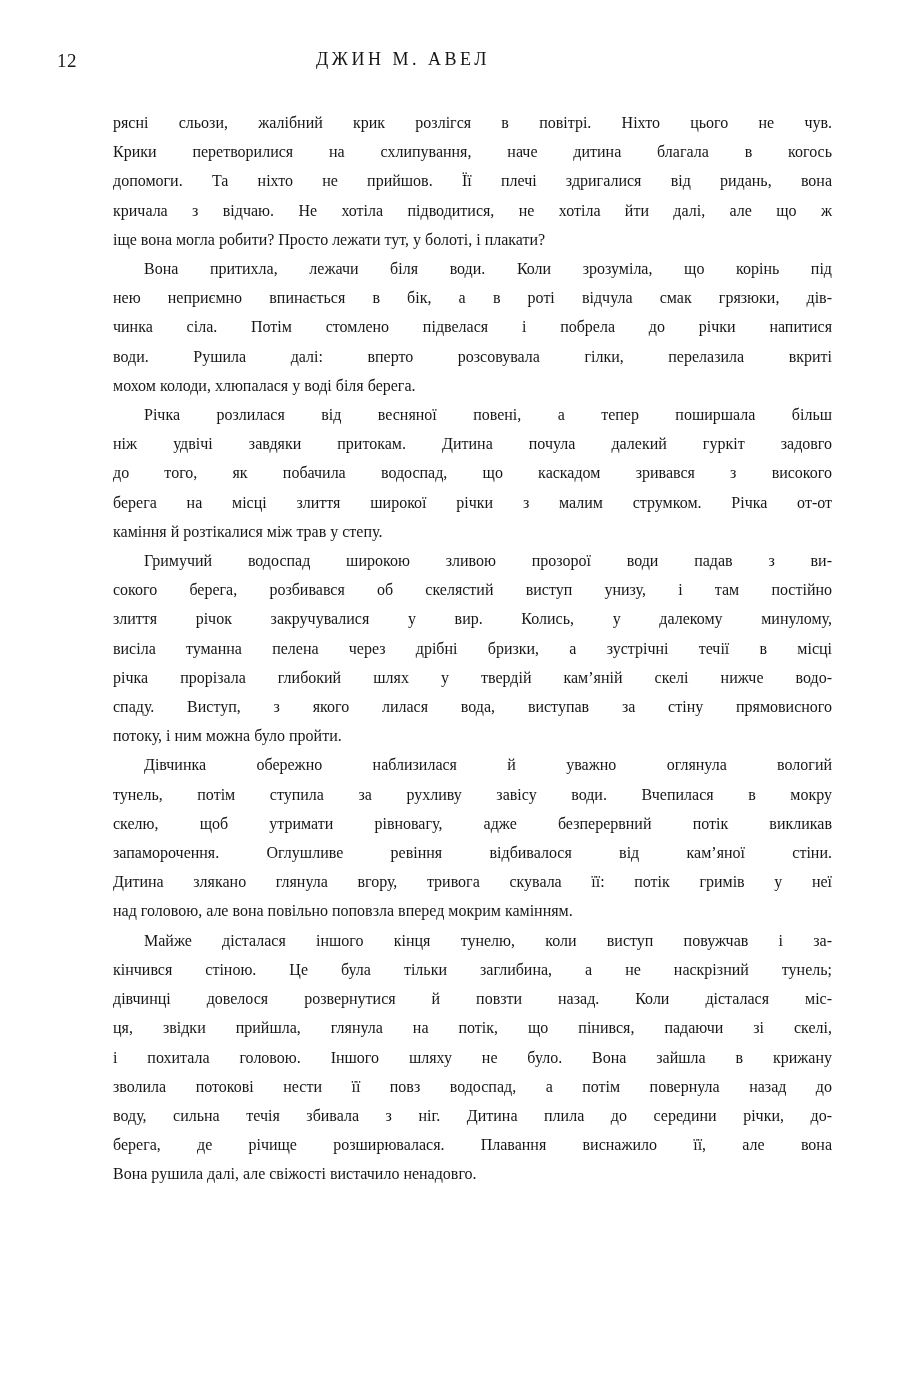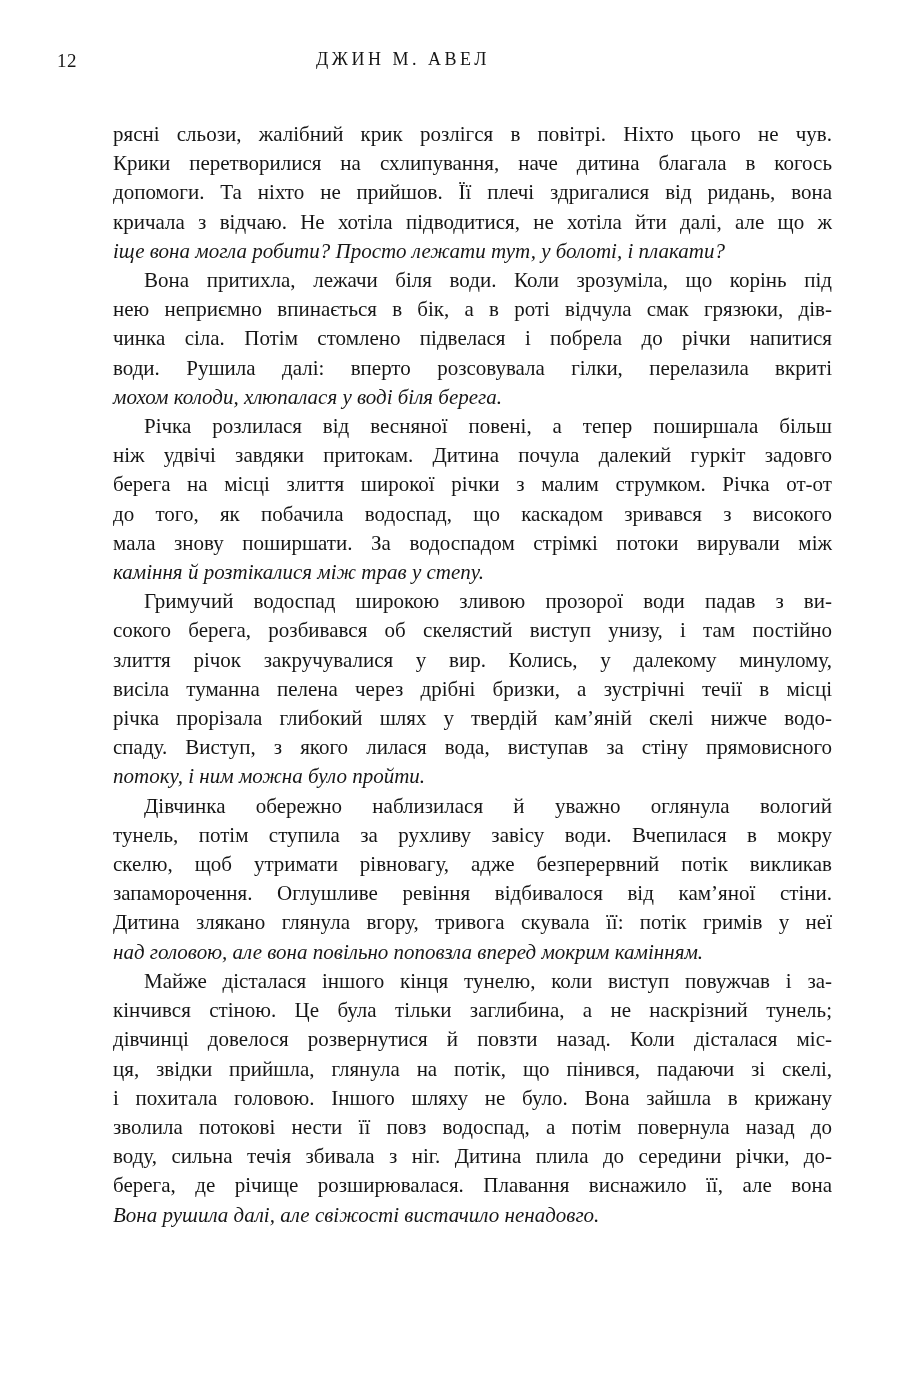--- a/index.html
+++ b/index.html
@@ -34,36 +34,35 @@
     left: 0;
     width: 790px;
     text-align: center;
     top: 1px;
     font-size: 18px;
     letter-spacing: 3.5px;
   }
   .text-block {
     position: absolute;
     left: 113px;
-    top: 120px;
+    top: 108px;
     width: 719px;
-    font-size: 21px;
+    font-size: 16px;
     line-height: 29.2px;
   }
   .para {
     margin: 0;
     padding: 0;
   }
   .line {
     text-align: justify;
     text-align-last: justify;
   }
   .line.last {
     text-align-last: left;
-    font-style: italic;
   }
   .line.indent {
     text-indent: 31px;
   }
 </style>
 </head>
 <body>
 
 <header class="page-header">
   <span class="page-number">12</span>
@@ -81,23 +80,22 @@
     <div class="para">
       <div class="line indent">Вона притихла, лежачи біля води. Коли зрозуміла, що корінь під</div>
       <div class="line">нею неприємно впинається в бік, а в роті відчула смак грязюки, дів-</div>
       <div class="line">чинка сіла. Потім стомлено підвелася і побрела до річки напитися</div>
       <div class="line">води. Рушила далі: вперто розсовувала гілки, перелазила вкриті</div>
       <div class="line last">мохом колоди, хлюпалася у воді біля берега.</div>
     </div>
     <div class="para">
       <div class="line indent">Річка розлилася від весняної повені, а тепер поширшала більш</div>
       <div class="line">ніж удвічі завдяки притокам. Дитина почула далекий гуркіт задовго</div>
+      <div class="line">до того, як побачила водоспад, що каскадом зривався з високого</div>
       <div class="line">берега на місці злиття широкої річки з малим струмком. Річка от-от</div>
-      <div class="line">до того, як побачила водоспад, що каскадом зривався з високого</div>
-      <div class="line">мала знову поширшати. За водоспадом стрімкі потоки вирували між</div>
       <div class="line last">каміння й розтікалися між трав у степу.</div>
     </div>
     <div class="para">
       <div class="line indent">Гримучий водоспад широкою зливою прозорої води падав з ви-</div>
       <div class="line">сокого берега, розбивався об скелястий виступ унизу, і там постійно</div>
       <div class="line">злиття річок закручувалися у вир. Колись, у далекому минулому,</div>
       <div class="line">висіла туманна пелена через дрібні бризки, а зустрічні течії в місці</div>
       <div class="line">річка прорізала глибокий шлях у твердій кам’яній скелі нижче водо-</div>
       <div class="line">спаду. Виступ, з якого лилася вода, виступав за стіну прямовисного</div>
       <div class="line last">потоку, і ним можна було пройти.</div>

